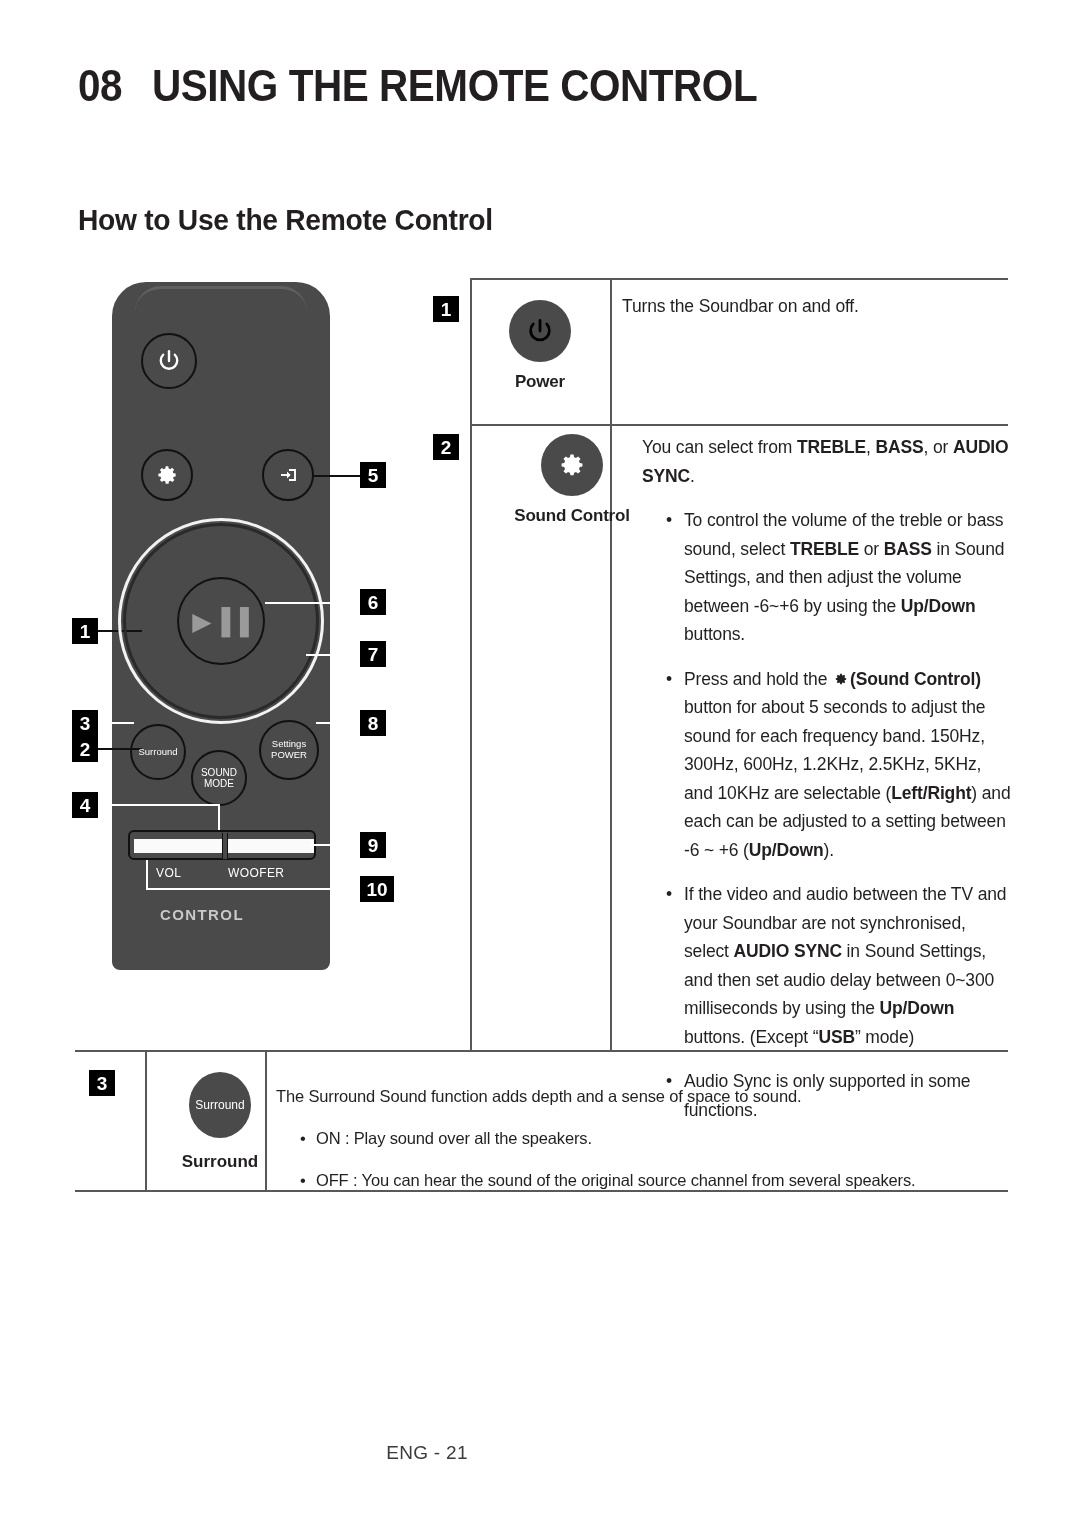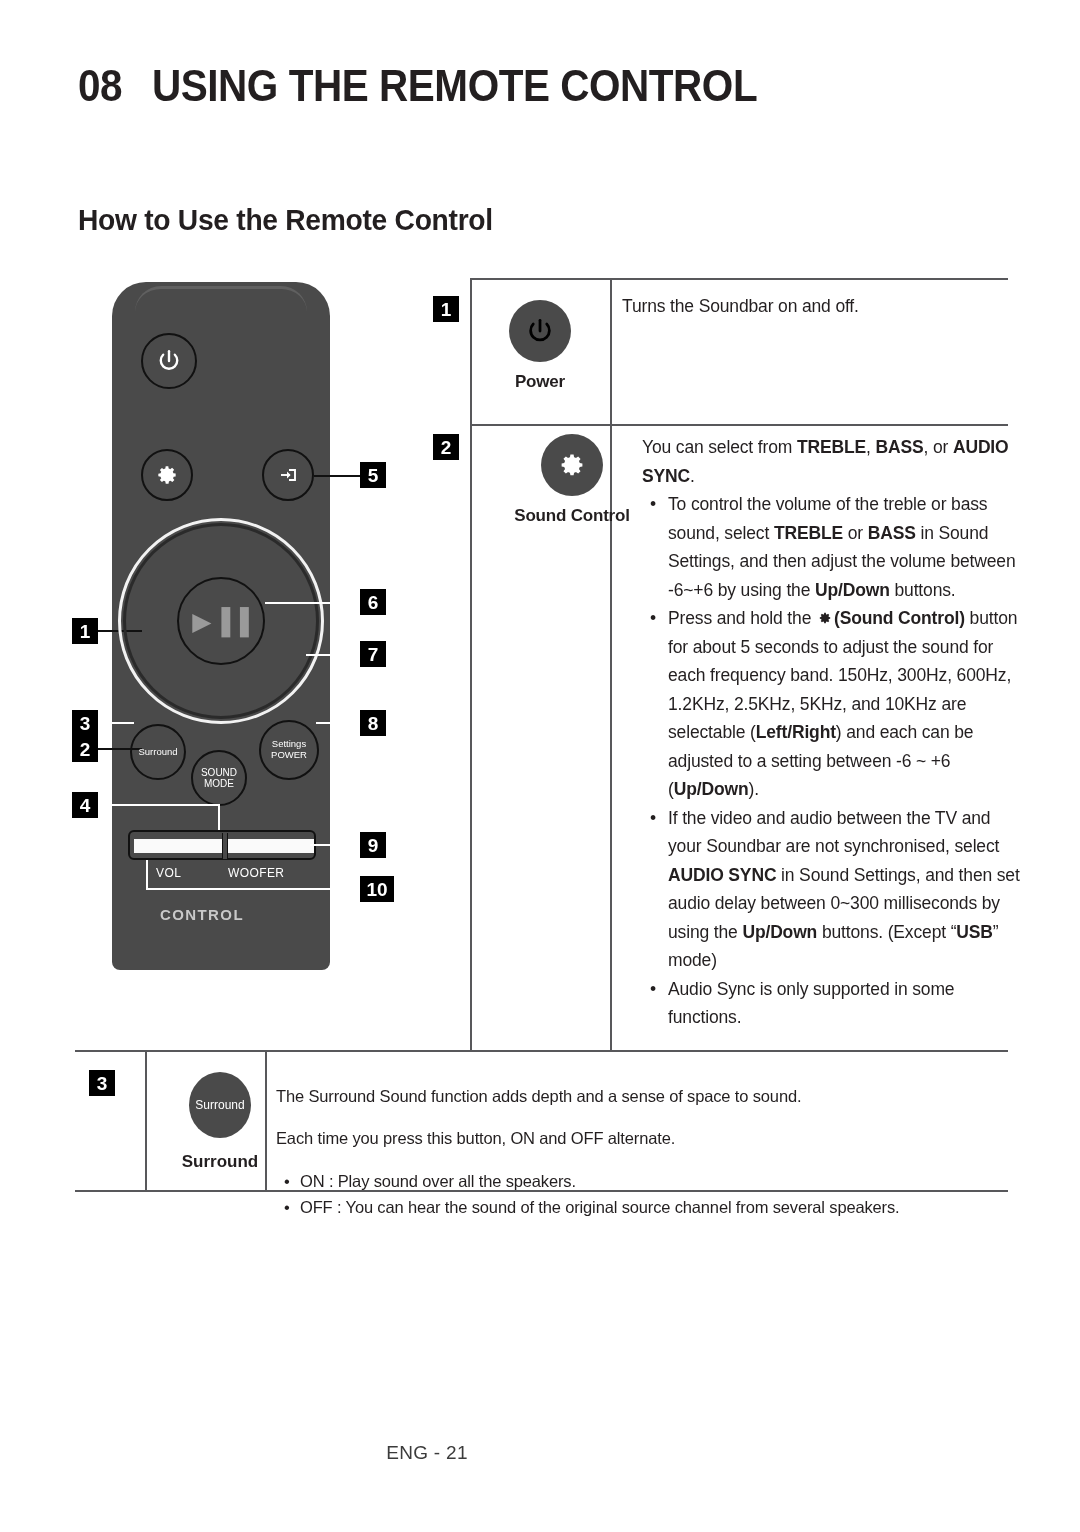--- a/index.html
+++ b/index.html
@@ -263,21 +263,21 @@
   }
   .text-cell p { margin: 0; }
   .bullets {
     margin: 0;
     padding: 0;
     list-style: none;
   }
   .bullets li {
     position: relative;
     padding-left: 26px;
-    margin: 0;
+    margin: 16px;
   }
   .bullets li::before {
     content: "\2022";
     position: absolute;
     left: 8px;
     top: 0;
   }
   b { font-weight: bold; }
 
   
@@ -476,20 +476,19 @@
   <span class="badge">3</span>
 </div>
 <div class="row3-icon">
   <div class="surround-oval">
     <span>Surround</span>
   </div>
   <div class="row3-name">Surround</div>
 </div>
 <div class="row3-text">
   <p>The Surround Sound function adds depth and a sense of space to sound.</p>
-  <p>Each time you press this button, ON and OFF alternate.</p>
   <ul class="bullets row3-bullets">
     <li>ON : Play sound over all the speakers.</li>
     <li>OFF : You can hear the sound of the original source channel from several speakers.</li>
   </ul>
 </div>
 
 <div class="page-footer">ENG - 21</div>
 
 </body></html>

